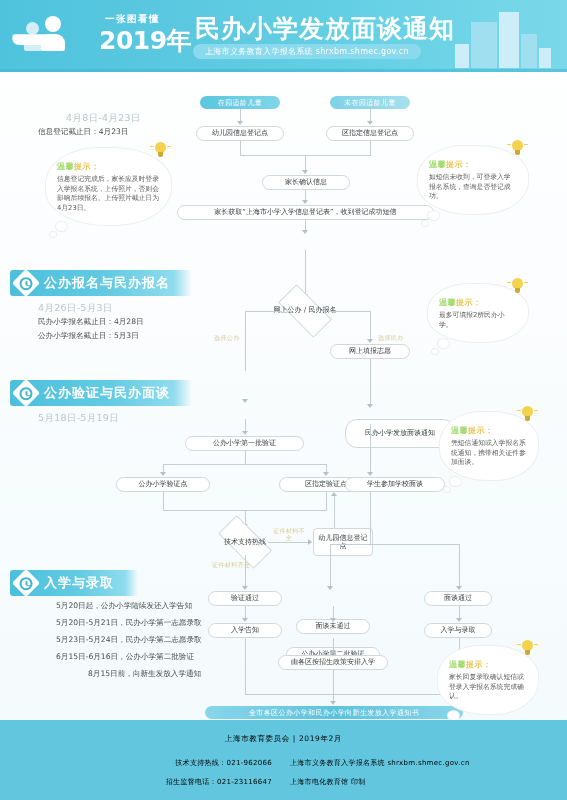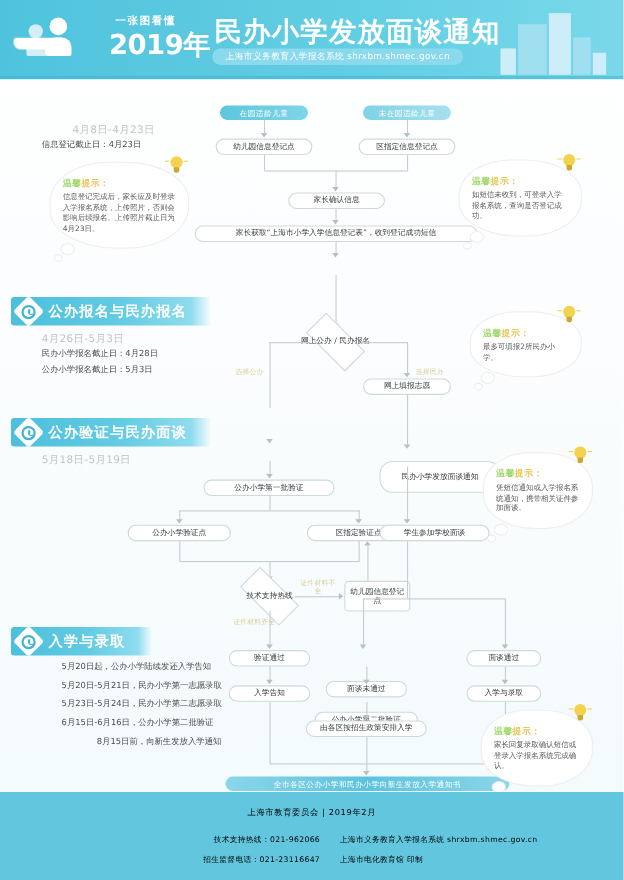--- a/index.html
+++ b/index.html
@@ -167,21 +167,21 @@
   .footer {
     position: absolute; left: 0; bottom: 0; width: 567px; height: 80px;
     background: #62c6de;
     color: #000000;
   }
   .ft-org {
     position: absolute; top: 14px; width: 100%; text-align: center;
     font-size: 7.5px; letter-spacing: .6px;
   }
   .ft-grid { position: absolute; top: 38px; left: 0; width: 100%; font-size: 7px; }
-  .ft-row { display: flex; margin-bottom: 9px; padding-left: 19px; }
+  .ft-row { display: flex; margin-bottom: 9px; }
   .ft-c1 { width: 290px; text-align: right; padding-right: 18px; letter-spacing: .3px; }
   .ft-c2 { flex: 1; text-align: left; letter-spacing: .3px; }
 </style>
 </head>
 <body>
 
 <div id="page">
 
   <div class="header">
     <div class="hdr-people">

